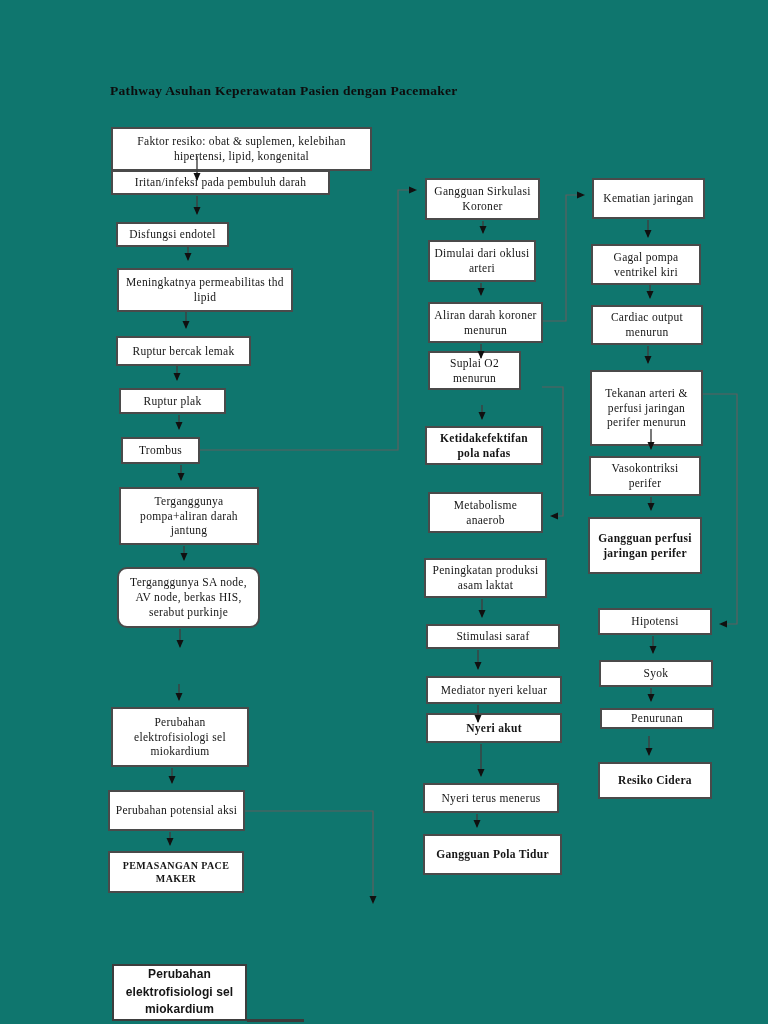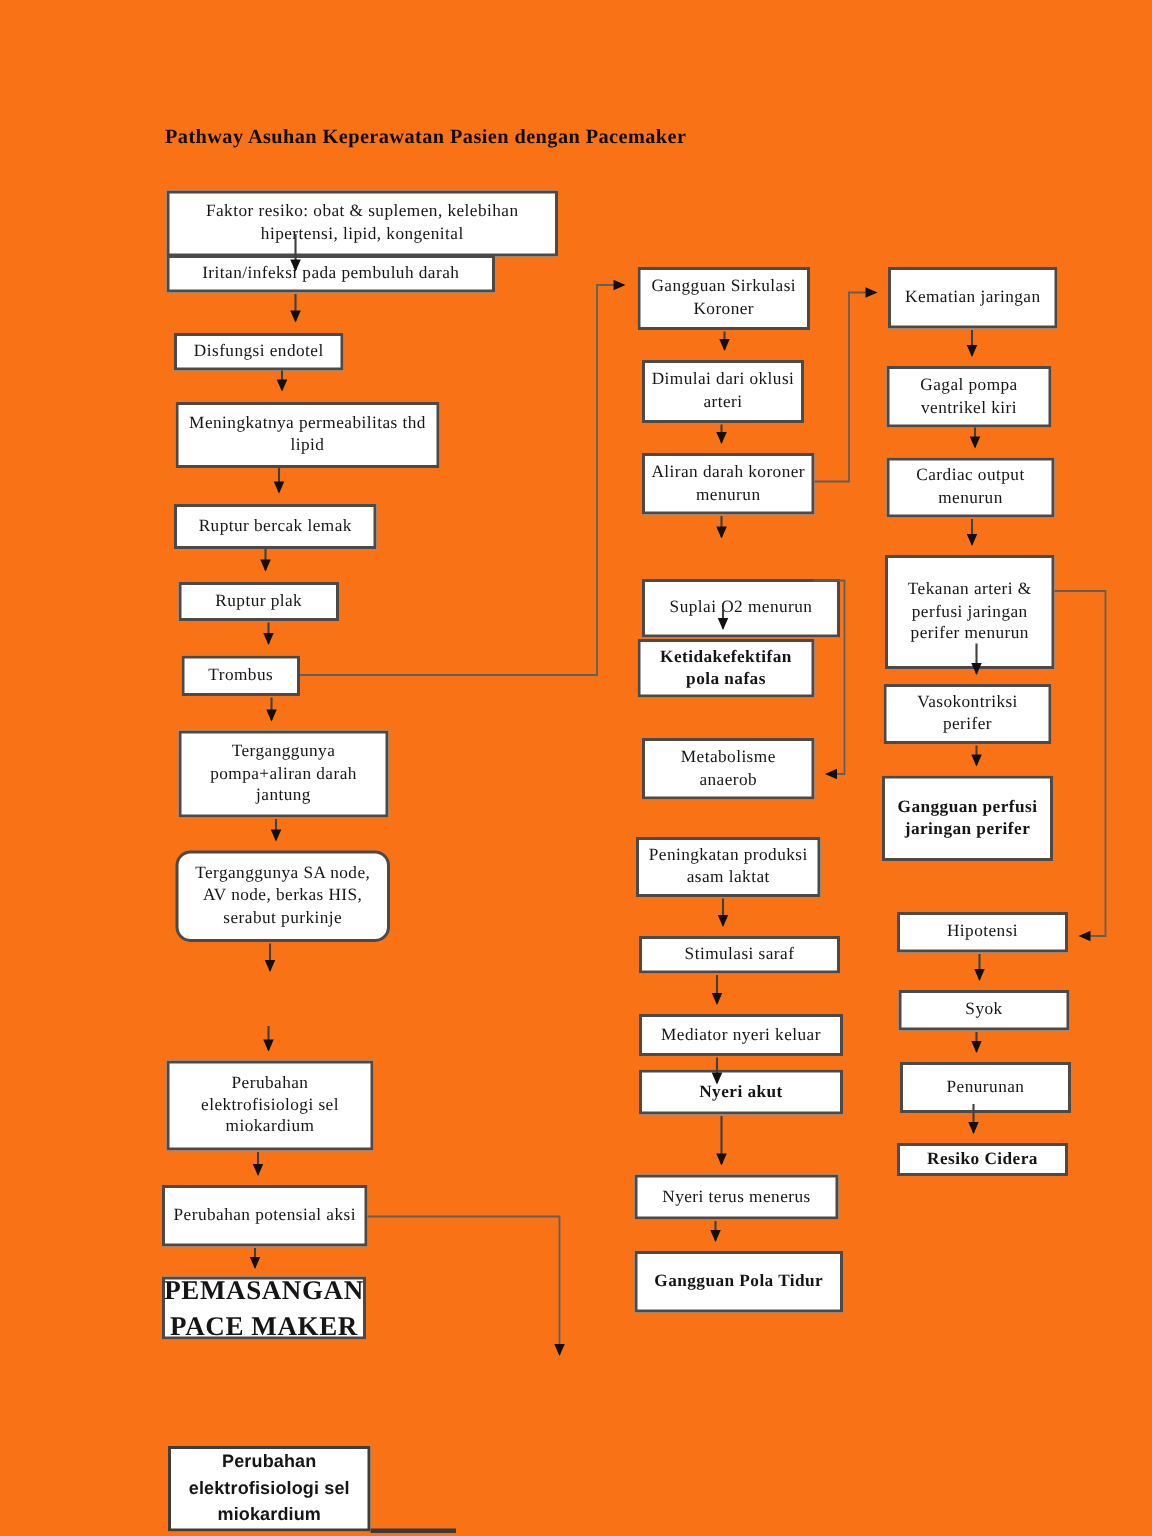--- a/index.html
+++ b/index.html
@@ -1,25 +1,25 @@
 <!DOCTYPE html>
 <html><head>
 <meta charset="utf-8">
 <style>
   html,body{margin:0;padding:0;background:#fff;}
-  .page{position:relative;width:768px;height:1024px;background:#f97316;overflow:hidden;
+  .page{position:relative;width:768px;height:1024px;background:#0f766e;overflow:hidden;
         font-family:"Liberation Serif", serif;color:#111;}
   .title{position:absolute;left:110px;top:83px;font-size:13.5px;font-weight:bold;
          letter-spacing:0.3px;color:#0d0d0d;}
   .node{position:absolute;box-sizing:border-box;border:2px solid #4a4a4a;background:#fff;
         display:flex;align-items:center;justify-content:center;text-align:center;
         font-size:11.5px;line-height:1.3;letter-spacing:0.3px;padding:2px 4px;color:#151515;}
   .bold{font-weight:bold;}
   .aritmia{font-size:13px;font-weight:bold;letter-spacing:0.8px;}
-  .pace{font-size:18px;font-weight:bold;letter-spacing:0.4px;line-height:1.35;}
+  .pace{font-size:10px;font-weight:bold;letter-spacing:0.4px;line-height:1.35;}
   .sansbold{font-family:"Liberation Sans", sans-serif;font-weight:bold;font-size:12px;
             letter-spacing:0.1px;line-height:1.45;border-color:#3d3d3d;}
   svg.wires{position:absolute;left:0;top:0;width:768px;height:1024px;pointer-events:none;}
   .wire{stroke:#3f3f3f;stroke-width:1.4;fill:none;}
   .elbow{stroke:#5f5f5f;stroke-width:1.2;fill:none;}
   .edge-line{position:absolute;left:247px;top:1019px;width:57px;height:3px;background:#3a3a3a;}
 </style>
 </head>
 <body>
 
@@ -37,40 +37,40 @@
   <div class="node" style="left:119px;top:487px;width:140px;height:58px;">Terganggunya pompa+aliran darah jantung</div>
   <div class="node" style="left:117px;top:567px;width:143px;height:61px;border-radius:10px;">Terganggunya SA node, AV node, berkas HIS, serabut purkinje</div>
   <div class="node" style="left:111px;top:707px;width:138px;height:60px;">Perubahan elektrofisiologi sel miokardium</div>
   <div class="node" style="left:108px;top:790px;width:137px;height:41px;">Perubahan potensial aksi</div>
   <div class="node pace" style="left:108px;top:851px;width:136px;height:42px;">PEMASANGAN PACE MAKER</div>
   <div class="node sansbold" style="left:112px;top:964px;width:135px;height:57px;">Perubahan elektrofisiologi sel miokardium</div>
 
   <div class="node" style="left:425px;top:178px;width:115px;height:42px;">Gangguan Sirkulasi Koroner</div>
   <div class="node" style="left:428px;top:240px;width:108px;height:42px;">Dimulai dari oklusi arteri</div>
   <div class="node" style="left:428px;top:302px;width:115px;height:41px;">Aliran darah koroner menurun</div>
-  <div class="node" style="left:428px;top:386px;width:132px;height:39px;">Suplai O2 menurun</div>
+  <div class="node" style="left:428px;top:351px;width:93px;height:39px;">Suplai O2 menurun</div>
   <div class="node bold" style="left:425px;top:426px;width:118px;height:39px;">Ketidakefektifan pola nafas</div>
   <div class="node" style="left:428px;top:492px;width:115px;height:41px;">Metabolisme anaerob</div>
   <div class="node" style="left:424px;top:558px;width:123px;height:40px;">Peningkatan produksi asam laktat</div>
   <div class="node" style="left:426px;top:624px;width:134px;height:25px;">Stimulasi saraf</div>
   <div class="node" style="left:426px;top:676px;width:136px;height:28px;">Mediator nyeri keluar</div>
   <div class="node bold" style="left:426px;top:713px;width:136px;height:30px;">Nyeri akut</div>
   <div class="node" style="left:423px;top:783px;width:136px;height:30px;">Nyeri terus menerus</div>
   <div class="node bold" style="left:423px;top:834px;width:139px;height:41px;">Gangguan Pola Tidur</div>
 
   <div class="node" style="left:592px;top:178px;width:113px;height:41px;">Kematian jaringan</div>
   <div class="node" style="left:591px;top:244px;width:110px;height:41px;">Gagal pompa ventrikel kiri</div>
   <div class="node" style="left:591px;top:305px;width:112px;height:40px;">Cardiac output menurun</div>
   <div class="node" style="left:590px;top:370px;width:113px;height:76px;">Tekanan arteri &amp; perfusi jaringan perifer menurun</div>
   <div class="node" style="left:589px;top:456px;width:112px;height:40px;">Vasokontriksi perifer</div>
   <div class="node bold" style="left:588px;top:517px;width:114px;height:57px;">Gangguan perfusi jaringan perifer</div>
   <div class="node" style="left:598px;top:608px;width:114px;height:27px;">Hipotensi</div>
   <div class="node" style="left:599px;top:660px;width:114px;height:27px;">Syok</div>
-  <div class="node" style="left:600px;top:708px;width:114px;height:34px;">Penurunan</div>
-  <div class="node bold" style="left:598px;top:762px;width:114px;height:22px;">Resiko Cidera</div>
+  <div class="node" style="left:600px;top:708px;width:114px;height:21px;">Penurunan</div>
+  <div class="node bold" style="left:598px;top:762px;width:114px;height:37px;">Resiko Cidera</div>
 
   <div class="edge-line"></div>
 
   <svg class="wires" viewBox="0 0 768 1024">
     <defs>
       <marker id="ah" markerWidth="9" markerHeight="9" refX="7.5" refY="4" orient="auto" markerUnits="userSpaceOnUse">
         <path d="M0.5,0.5 L8.5,4 L0.5,7.5 Z" fill="#101010"></path>
       </marker>
     </defs>
 

